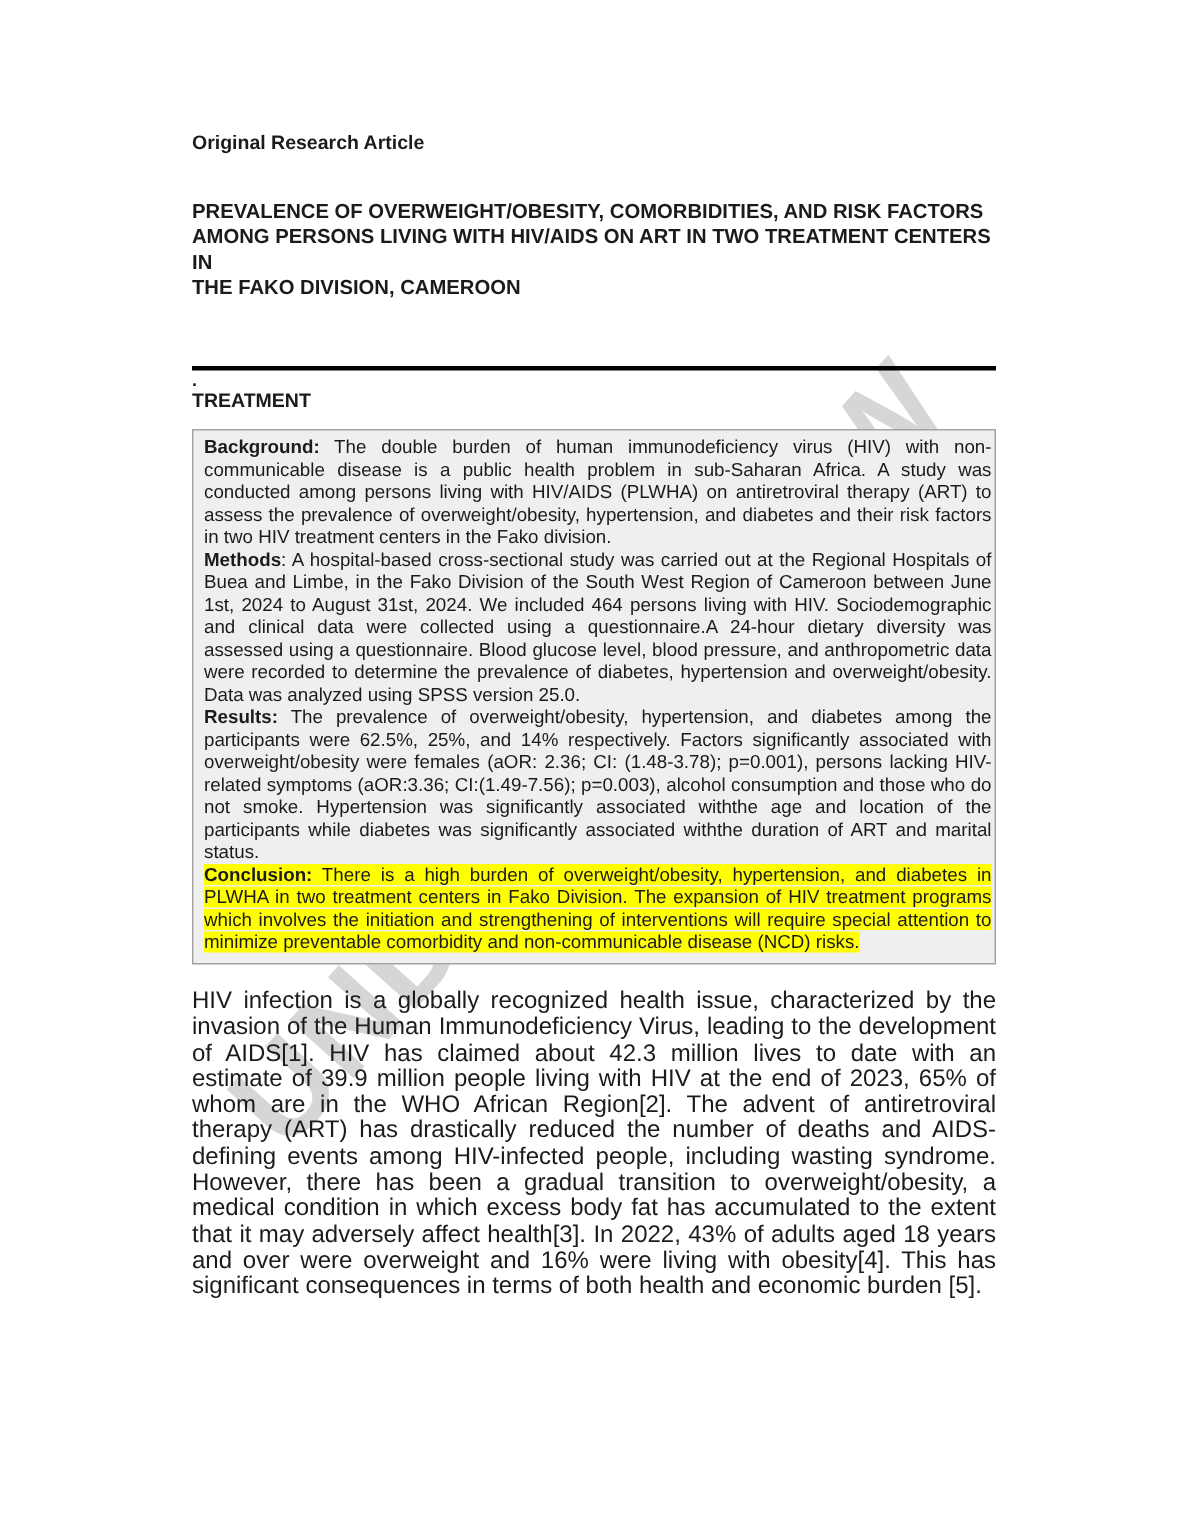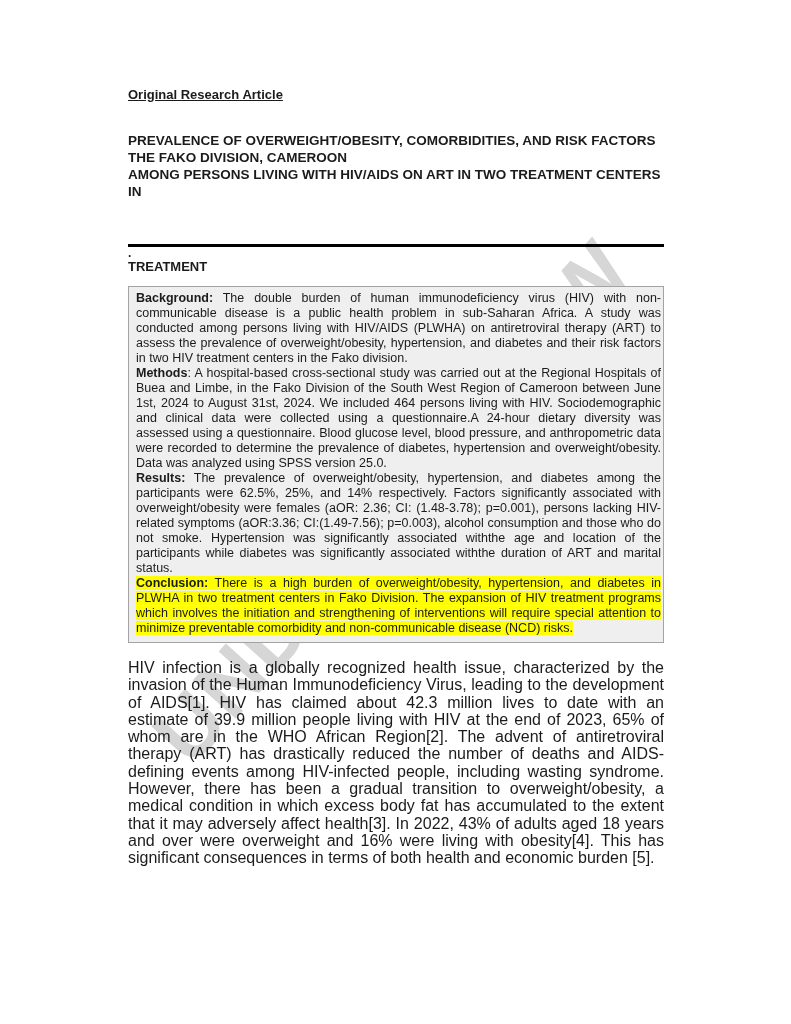--- a/index.html
+++ b/index.html
@@ -32,21 +32,20 @@
   }
   .content{
     position:absolute;
     left:128px;top:0;width:536px;
     z-index:1;
   }
   .article-type{
     margin-top:87px;
     font-size:13px;
     font-weight:bold;
-    text-decoration:underline;
   }
   .title{
     margin:30px 0 0 0;
     font-size:13.5px;
     font-weight:bold;
     line-height:17px;
     text-align:left;
   }
   .title-line{display:block;}
   .rule{
@@ -102,22 +101,22 @@
 <div class="page">
 
   <div class="watermark">UNDER REVIEW</div>
 
   <div class="content">
 
     <div class="article-type">Original Research Article</div>
 
     <h1 class="title">
       <span class="title-line">PREVALENCE OF OVERWEIGHT/OBESITY, COMORBIDITIES, AND RISK FACTORS</span>
+      <span class="title-line">AMONG PERSONS LIVING WITH HIV/AIDS ON ART IN TWO TREATMENT CENTERS IN</span>
       <span class="title-line">THE FAKO DIVISION, CAMEROON</span>
-      <span class="title-line">AMONG PERSONS LIVING WITH HIV/AIDS ON ART IN TWO TREATMENT CENTERS IN</span>
     </h1>
 
     <div class="rule"></div>
 
     <div class="dot-mark">.</div>
 
     <h2 class="section-heading">TREATMENT</h2>
 
     <div class="abstract-box">
 

